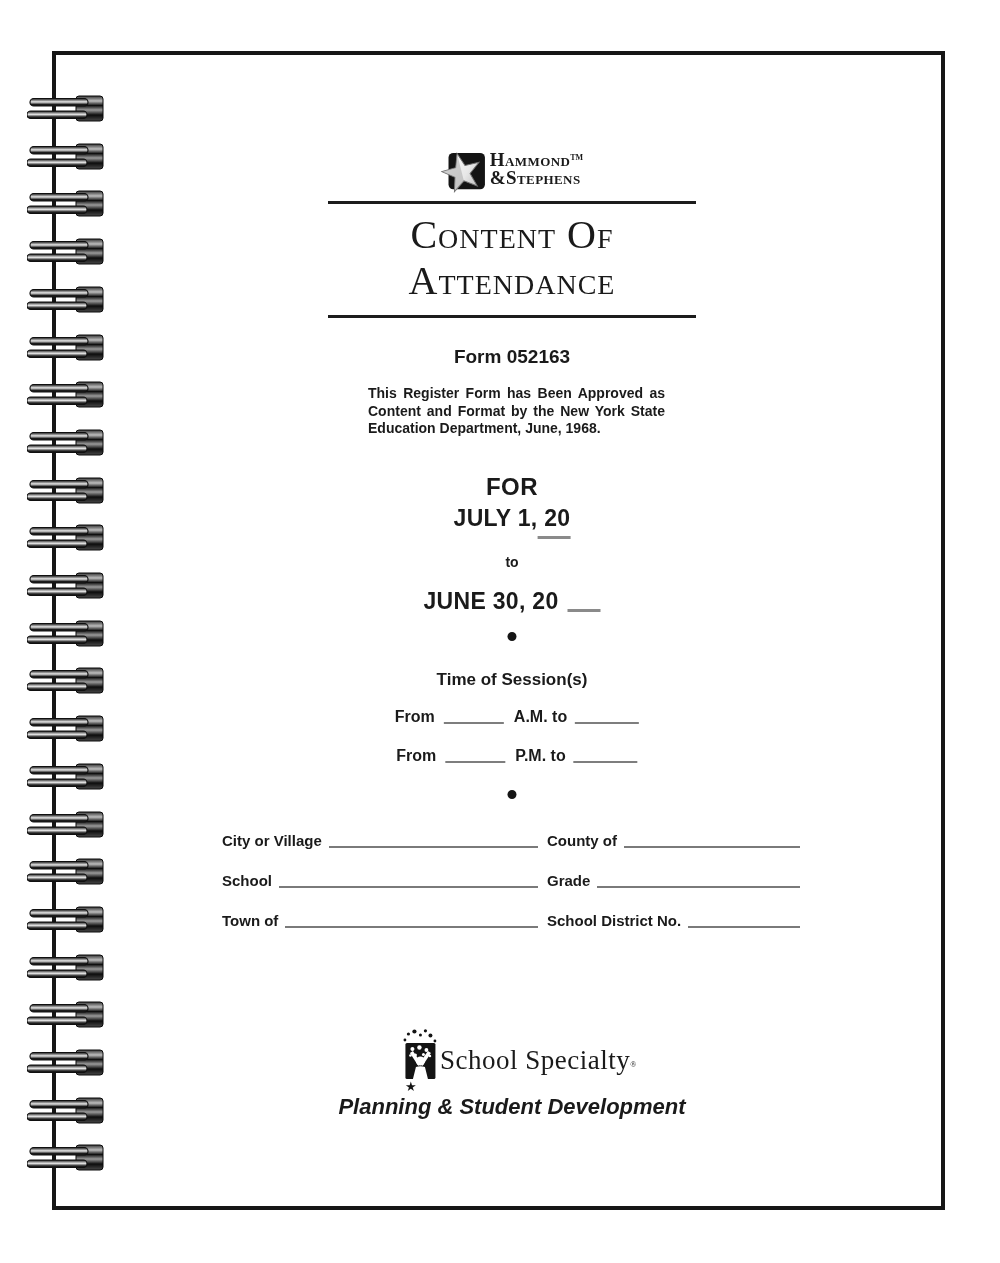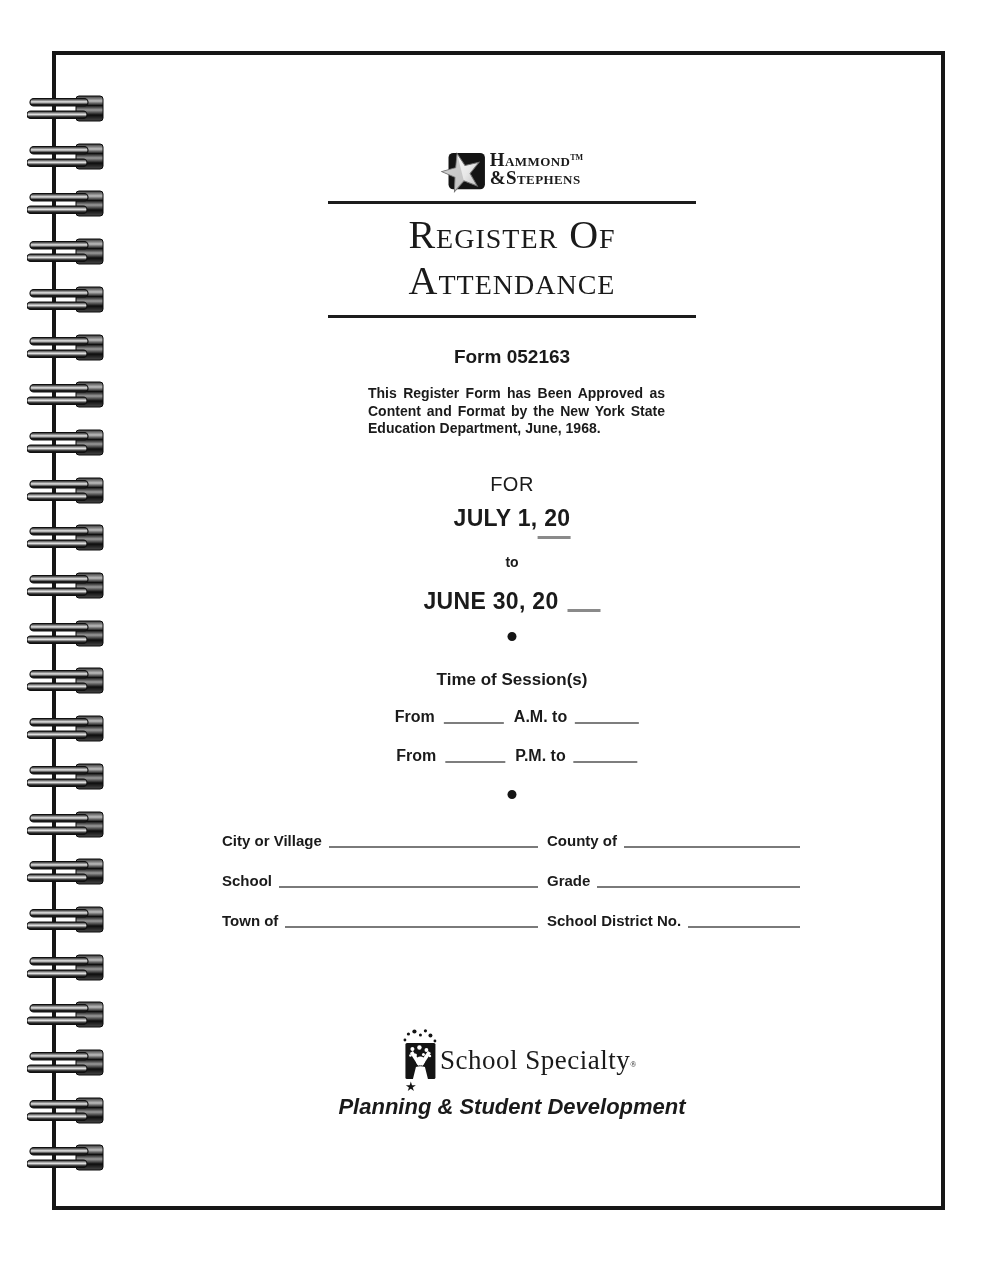--- a/index.html
+++ b/index.html
@@ -32,21 +32,21 @@
   }
 
   .formno{top:291px;font-size:19px;font-weight:bold;white-space:nowrap;}
 
   .approval{position:absolute;left:312px;top:330px;width:297px;
             font-size:14px;font-weight:bold;line-height:17.7px;}
   .jl{height:17.7px;line-height:17.7px;overflow:hidden;text-align:justify;}
   .jl::after{content:"";display:inline-block;width:100%;height:0;}
   .jl-last{height:17.7px;line-height:17.7px;text-align:left;}
 
-  .for-label{top:418px;font-size:20px;font-weight:normal;letter-spacing:.5px;text-align:right;}
+  .for-label{top:418px;font-size:24px;font-weight:bold;letter-spacing:.5px;text-align:right;}
   .daterow{display:flex;align-items:flex-end;white-space:nowrap;
            font-size:23px;font-weight:bold;letter-spacing:.3px;}
   .date-start{top:450px;flex-direction:column;} .date-end{top:533px;}
   .date-blank{display:inline-block;width:33px;border-bottom:3px solid #8a8a8a;
               height:4px;margin:0 0 3px 9px;}
   .to-label{top:499px;font-size:14px;font-weight:bold;}
 
   .dot{width:9px;height:9px;border-radius:50%;background:#151515;}
   .dot1{top:577px;} .dot2{top:735px;}
 
@@ -117,21 +117,21 @@
       </g>
     </svg>
     <div class="hs-text">
       <div><span>Hammond</span><sup>TM</sup></div>
       <div>&amp;Stephens</div>
     </div>
   </div>
 
   <div class="rule rule1 cx"></div>
   <div class="title cx">
-    <div>Register Of</div>
+    <div>Content Of</div>
     <div>Attendance</div>
   </div>
   <div class="rule rule2 cx"></div>
 
   <div class="formno cx">Form 052163</div>
   <div class="approval">
     <div class="jl">This Register Form has Been Approved as to</div>
     <div class="jl">Content and Format by the New York State</div>
     <div class="jl-last">Education Department, June, 1968.</div>
   </div>

